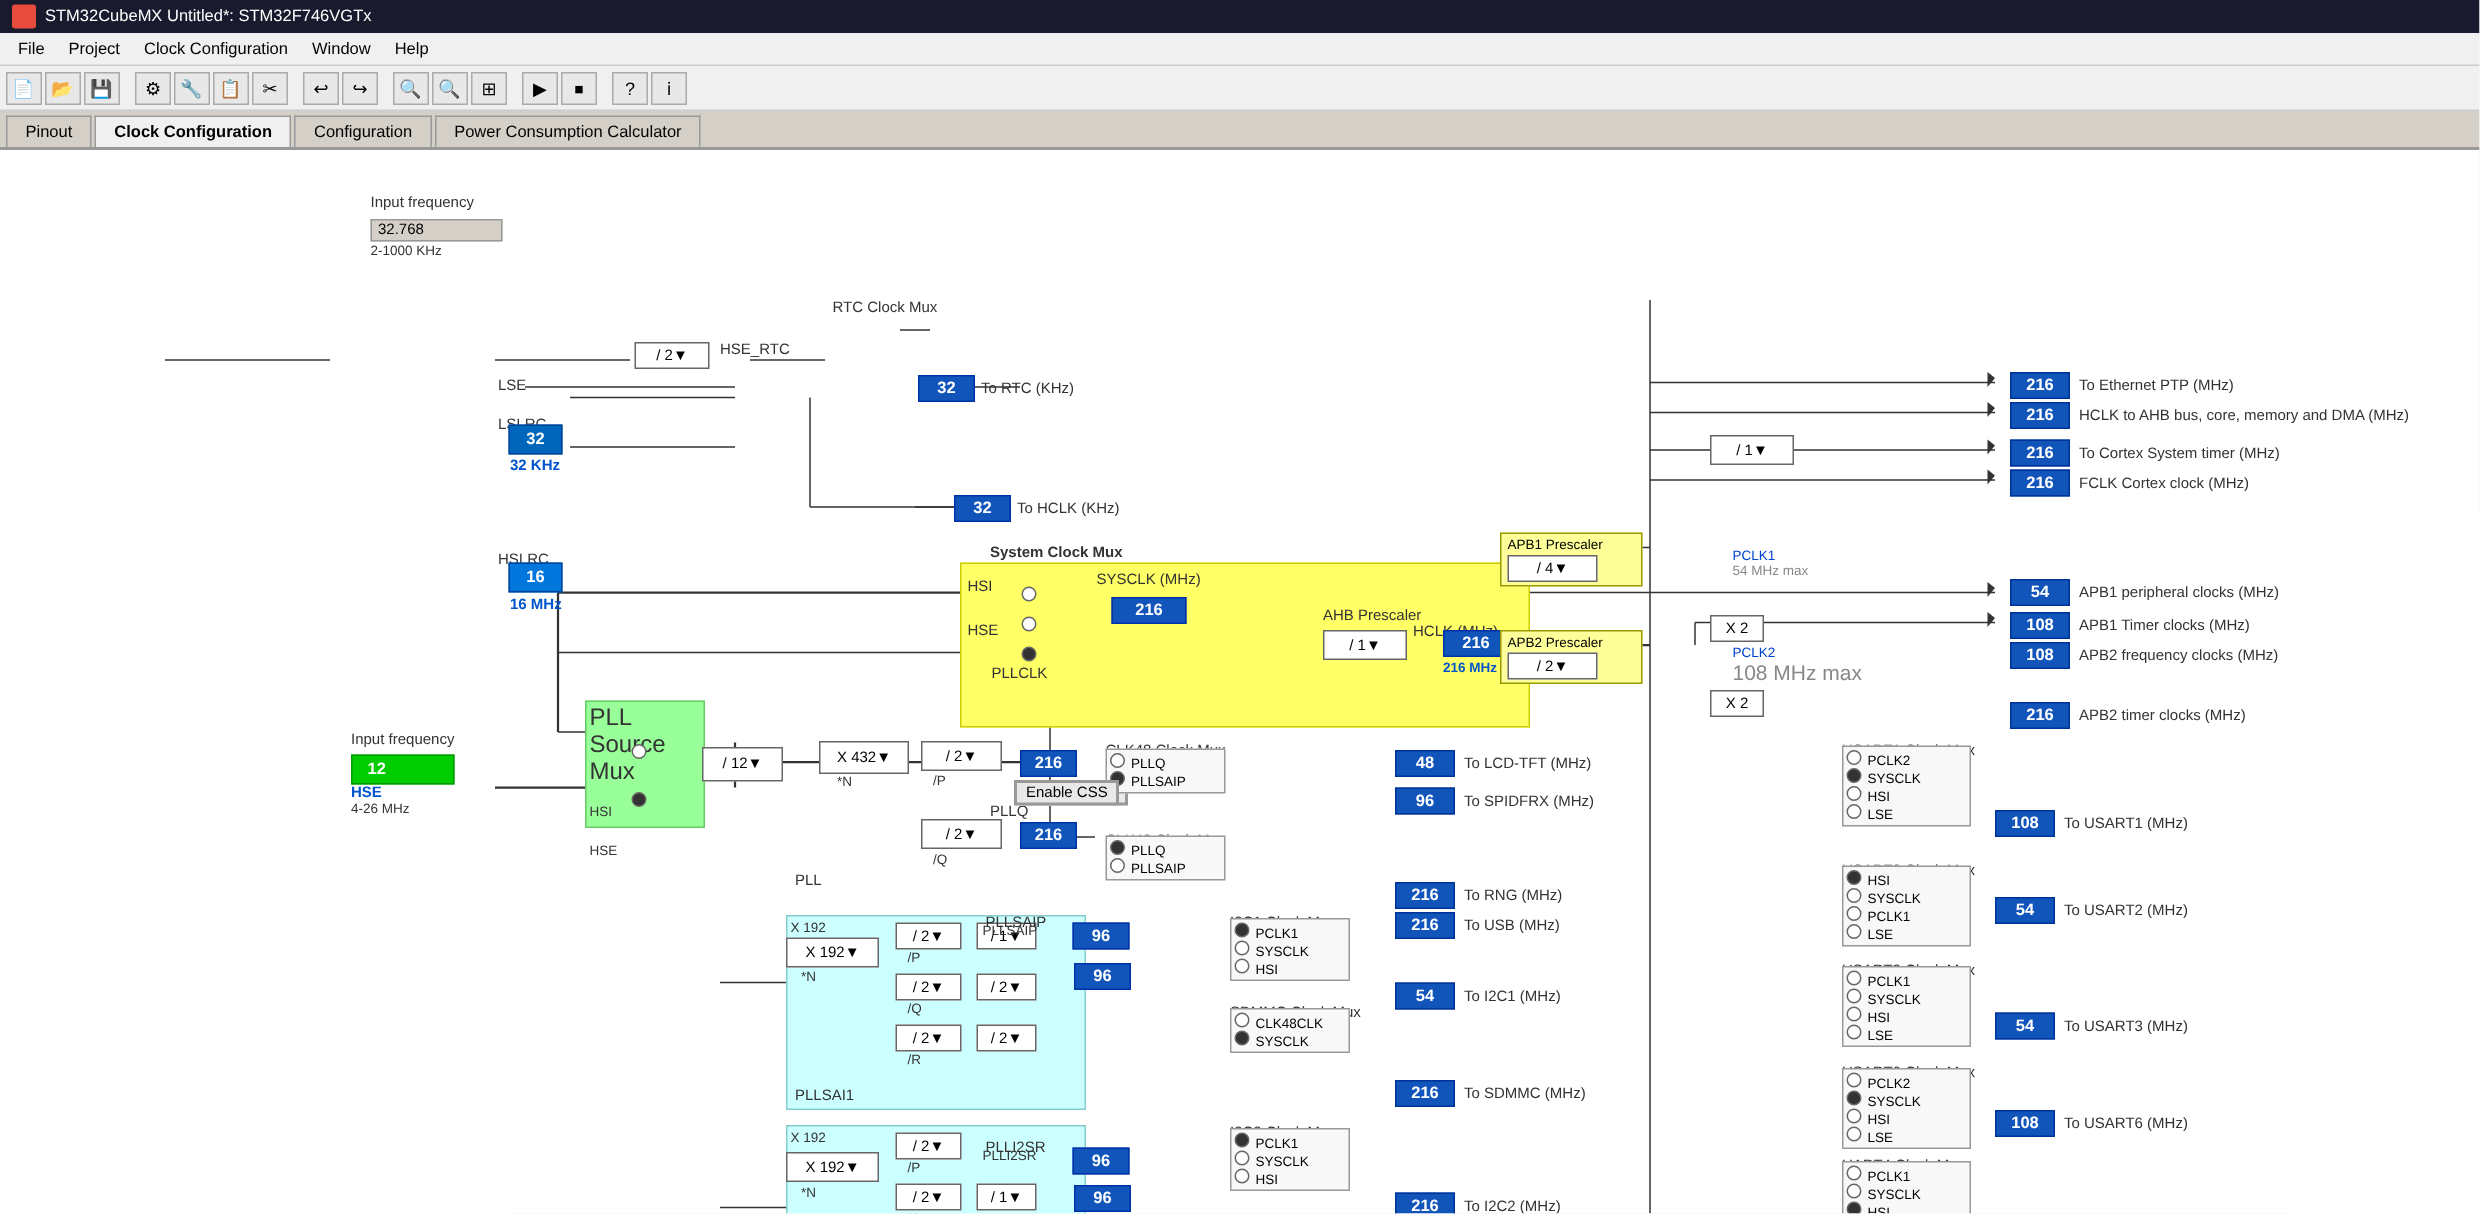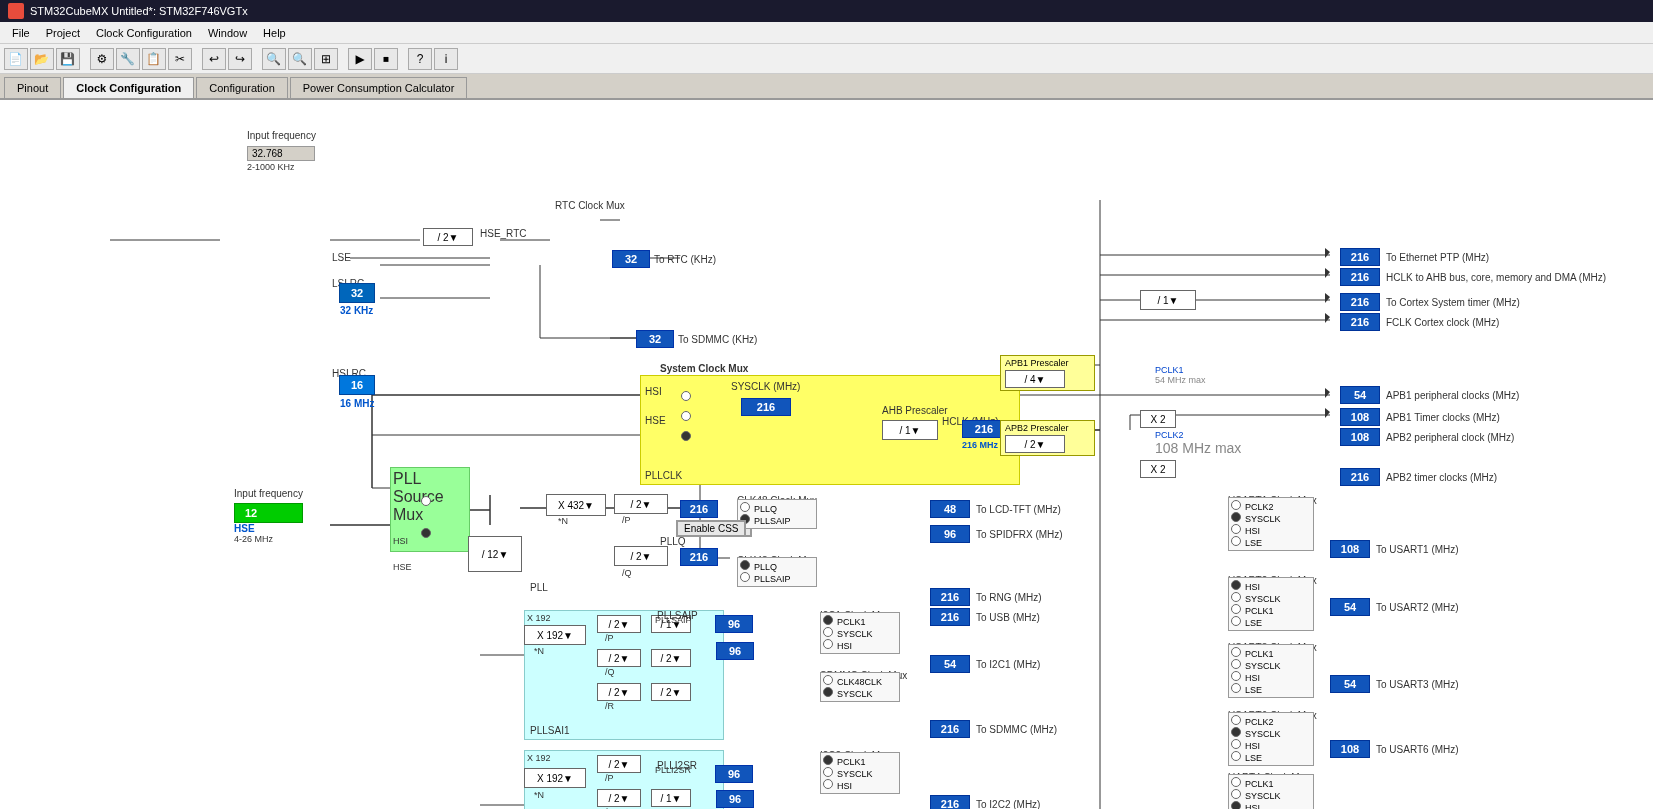--- a/index.html
+++ b/index.html
@@ -380,21 +380,21 @@
 
     <polygon points="1330,152 1325,148 1325,158" fill="#333"></polygon>
     <polygon points="1330,172 1325,168 1325,178" fill="#333"></polygon>
     <polygon points="1330,197 1325,193 1325,203" fill="#333"></polygon>
     <polygon points="1330,217 1325,213 1325,223" fill="#333"></polygon>
     <polygon points="1330,292 1325,288 1325,298" fill="#333"></polygon>
     <polygon points="1330,312 1325,308 1325,318" fill="#333"></polygon>
   </svg>
 
   <div class="lbl" style="left:247px; top:30px;">Input frequency</div>
-  <div class="freq-value-box" style="position:absolute; left:247px; top:44px; width:68px;">
+  <div class="freq-value-box" style="position:absolute; left:247px; top:44px; width:88px;">
     <span>32.768</span>
   </div>
   <div class="lbl small" style="left:247px; top:62px;">2-1000 KHz</div>
 
   <div class="lbl" style="left:332px; top:152px;">LSE</div>
 
   <div class="lbl" style="left:332px; top:178px;">LSI RC</div>
 
   <div class="rc-box" style="left:339px; top:183px;">
     <span>32</span>
@@ -420,30 +420,30 @@
     <div class="out-val" style="position:relative;">
       <span>32</span>
     </div>
     <span class="lbl" style="position:relative;">To RTC (KHz)</span>
   </div>
 
   <div style="position:absolute; left:636px; top:230px; display:flex; align-items:center; gap:4px;">
     <div class="out-val" style="position:relative;">
       <span>32</span>
     </div>
-    <span class="lbl" style="position:relative;">To SDMMC (KHz)</span>
+    <span class="lbl" style="position:relative;">To HCLK (KHz)</span>
   </div>
 
   <div class="lbl" style="left:660px; top:263px; font-weight:bold;text-align:center;">System Clock Mux</div>
 
   <div class="yellow-zone" style="left:640px; top:275px; width:380px; height:110px;">
 
     <div class="lbl" style="position:relative; left:4px; top:10px;">HSI</div>
     <div class="lbl" style="position:relative; left:4px; top:28px;">HSE</div>
-    <div class="lbl" style="position:relative; left:4px; top:46px;margin-top:26px;">PLLCLK</div>
+    <div class="lbl" style="position:relative; left:20px; top:46px;">PLLCLK</div>
 
     <div class="radio-dot" style="position:absolute; left:40px; top:15px;"></div>
     <div class="radio-dot" style="position:absolute; left:40px; top:35px;"></div>
     <div class="radio-dot selected" style="position:absolute; left:40px; top:55px;"></div>
 
     <div class="lbl" style="position:absolute; left:90px; top:5px;">SYSCLK (MHz)</div>
     <div class="out-val" style="position:absolute; left:100px; top:22px; width:50px;">
       <span>216</span>
     </div>
   </div>
@@ -496,21 +496,21 @@
   </div>
 
   <div class="green-zone" style="left:390px; top:367px; width:80px; height:85px;">
     <div class="block-title" style="position:relative; left:2px; top:2px;">PLL Source Mux</div>
     <div class="lbl" style="position:relative; left:2px; top:14px; font-size:9px;">HSI</div>
     <div class="radio-dot" style="position:absolute; left:30px; top:28px;"></div>
     <div class="lbl" style="position:relative; left:2px; top:30px; font-size:9px;">HSE</div>
     <div class="radio-dot selected" style="position:absolute; left:30px; top:60px;"></div>
   </div>
 
-  <div class="div-box" style="left:468px; top:398px; width:54px; height:36px;margin-top:38px;">
+  <div class="div-box" style="left:468px; top:398px; width:54px; height:23px;">
     <span>/ 12</span>
       <span>▼</span>
   </div>
 
   <div class="mult-box" style="left:546px; top:394px; width:60px; height:22px;">
     <span>X 432</span>
       <span>▼</span>
   </div>
   <div class="lbl small" style="left:558px; top:416px;">*N</div>
 
@@ -658,21 +658,21 @@
     <div class="out-row-val">
         <span>108</span>
       </div>
     <span class="out-row-lbl">APB1 Timer clocks (MHz)</span>
   </div>
 
   <div class="out-row" style="left:1340px; top:328px;">
     <div class="out-row-val">
         <span>108</span>
       </div>
-    <span class="out-row-lbl">APB2 peripheral clock (MHz)</span>
+    <span class="out-row-lbl">APB2 frequency clocks (MHz)</span>
   </div>
 
   <div class="out-row" style="left:1340px; top:368px;">
     <div class="out-row-val">
         <span>216</span>
       </div>
     <span class="out-row-lbl">APB2 timer clocks (MHz)</span>
   </div>
 
   <div style="position:absolute; left:737px; top:395px; width:90px;">

